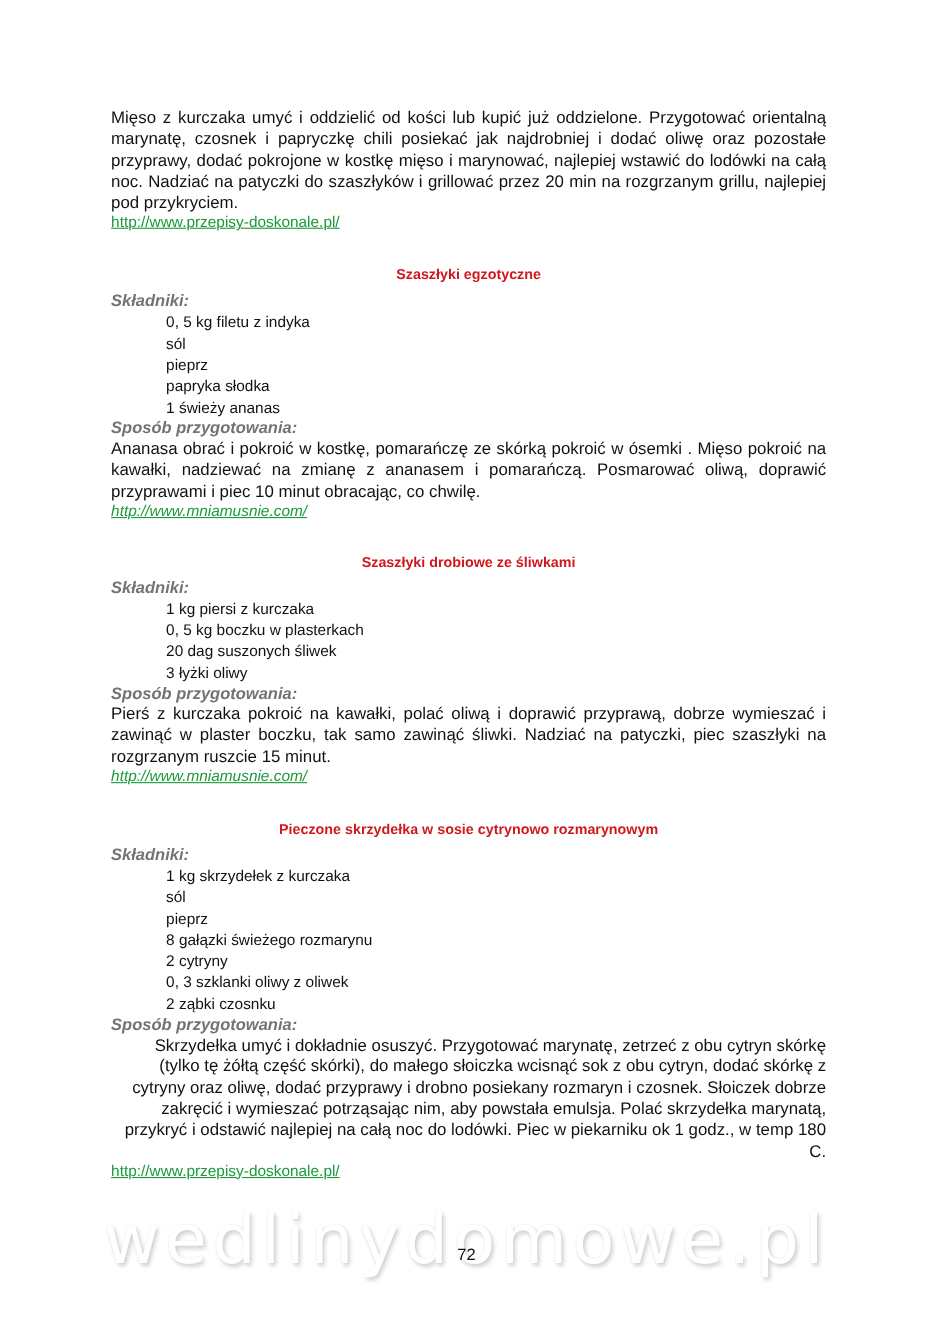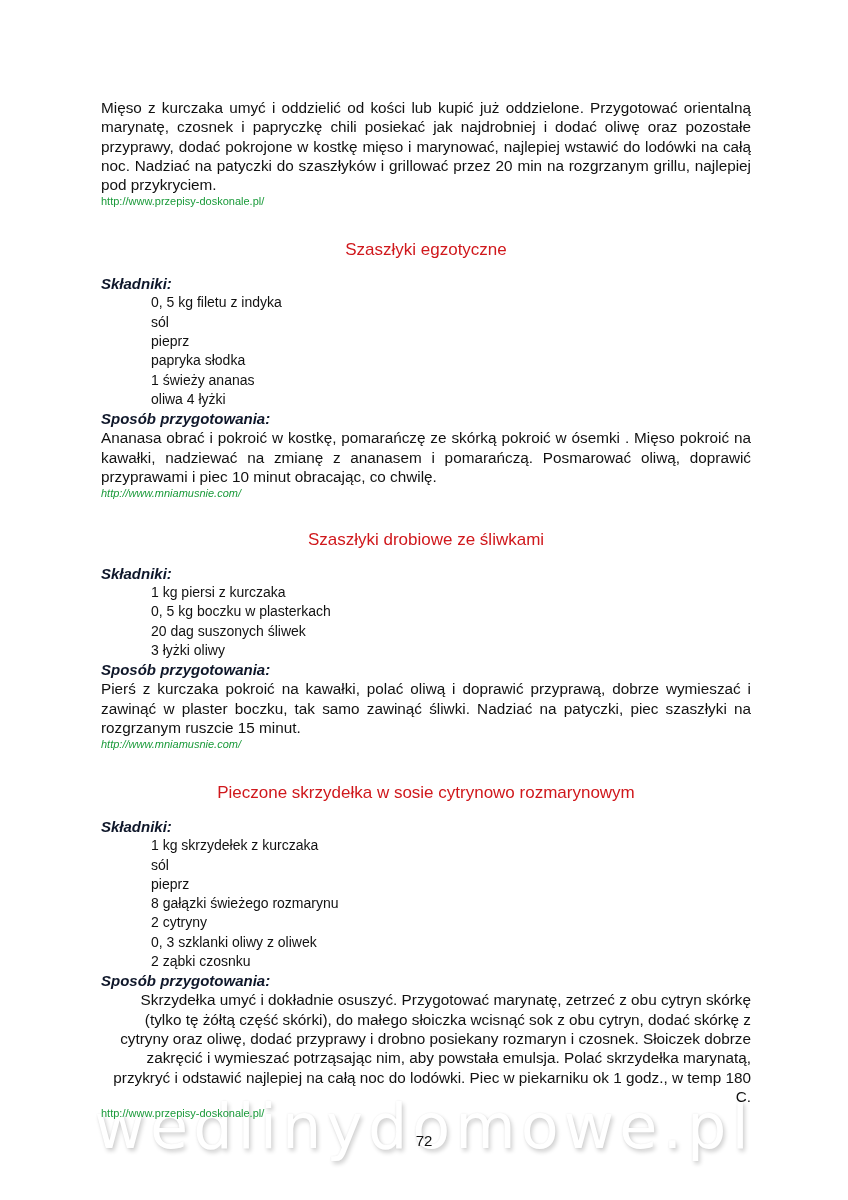--- a/index.html
+++ b/index.html
@@ -1,26 +1,26 @@
 <!DOCTYPE html>
 <html><head>
 <meta charset="utf-8">
 <style>
   html, body { margin: 0; padding: 0; background: #ffffff; }
   body { width: 848px; height: 1200px; position: relative; overflow: hidden;
          font-family: "Liberation Sans", sans-serif; color: #111; }
   .page { position: absolute; left: 101px; top: 98px; width: 650px; }
   .para { font-size: 15.3px; line-height: 19.3px; text-align: justify; margin: 0; }
   .para.left { text-align: right; }
-  .link { display: block; font-size: 11px; line-height: 14px; color: #1a9a3a;
-          margin: 0; }
+  .link { display: block; font-size: 14px; line-height: 14px; color: #1a9a3a;
+          text-decoration: underline; margin: 0; }
   .link.italic { font-style: italic; }
-  .title { color: #d0181c; font-weight: normal; font-size: 17px; text-align: center;
-           margin: 14px; line-height: 20px; }
-  .label { color: #0f172a; font-weight: bold; font-style: italic; font-size: 15px;
+  .title { color: #d0181c; font-weight: bold; font-size: 13px; text-align: center;
+           margin: 4px; line-height: 20px; }
+  .label { color: #737373; font-weight: bold; font-style: italic; font-size: 15px;
            line-height: 19px; margin: 0; }
   .ingredients { list-style: none; margin: 0; padding: 0 0 0 50px; }
   .ingredients li { font-size: 14px; line-height: 19.3px; }
   .watermark { position: absolute; left: 0; right: 0; top: 1090px; text-align: center;
                font-family: "DejaVu Sans", sans-serif; font-weight: normal; font-size: 62px;
                letter-spacing: 5px; color: #ffffff;
                text-shadow: 2px 3px 4px rgba(0,0,0,0.18), 0 0 2px rgba(0,0,0,0.08);
                z-index: 0; }
   .page-number { position: absolute; left: 0; right: 0; top: 1132px; text-align: center;
                  font-size: 15px; z-index: 1; }
@@ -39,21 +39,20 @@
 
   <section style="margin-top:32px;">
     <h2 class="title">Szaszłyki egzotyczne</h2>
     <p class="label">Składniki:</p>
     <ul class="ingredients">
       <li>0, 5 kg filetu z indyka</li>
       <li>sól</li>
       <li>pieprz</li>
       <li>papryka słodka</li>
       <li>1 świeży ananas</li>
-      <li>oliwa 4 łyżki</li>
     </ul>
     <p class="label">Sposób przygotowania:</p>
     <p class="para">Ananasa obrać i pokroić w kostkę, pomarańczę ze skórką pokroić w ósemki . Mięso pokroić na kawałki, nadziewać na zmianę z ananasem i pomarańczą. Posmarować oliwą, doprawić przyprawami i piec 10 minut obracając, co chwilę.</p>
     <a class="link italic">http://www.mniamusnie.com/</a>
   </section>
 
   <section style="margin-top:30px;">
     <h2 class="title">Szaszłyki drobiowe ze śliwkami</h2>
     <p class="label">Składniki:</p>
     <ul class="ingredients">

